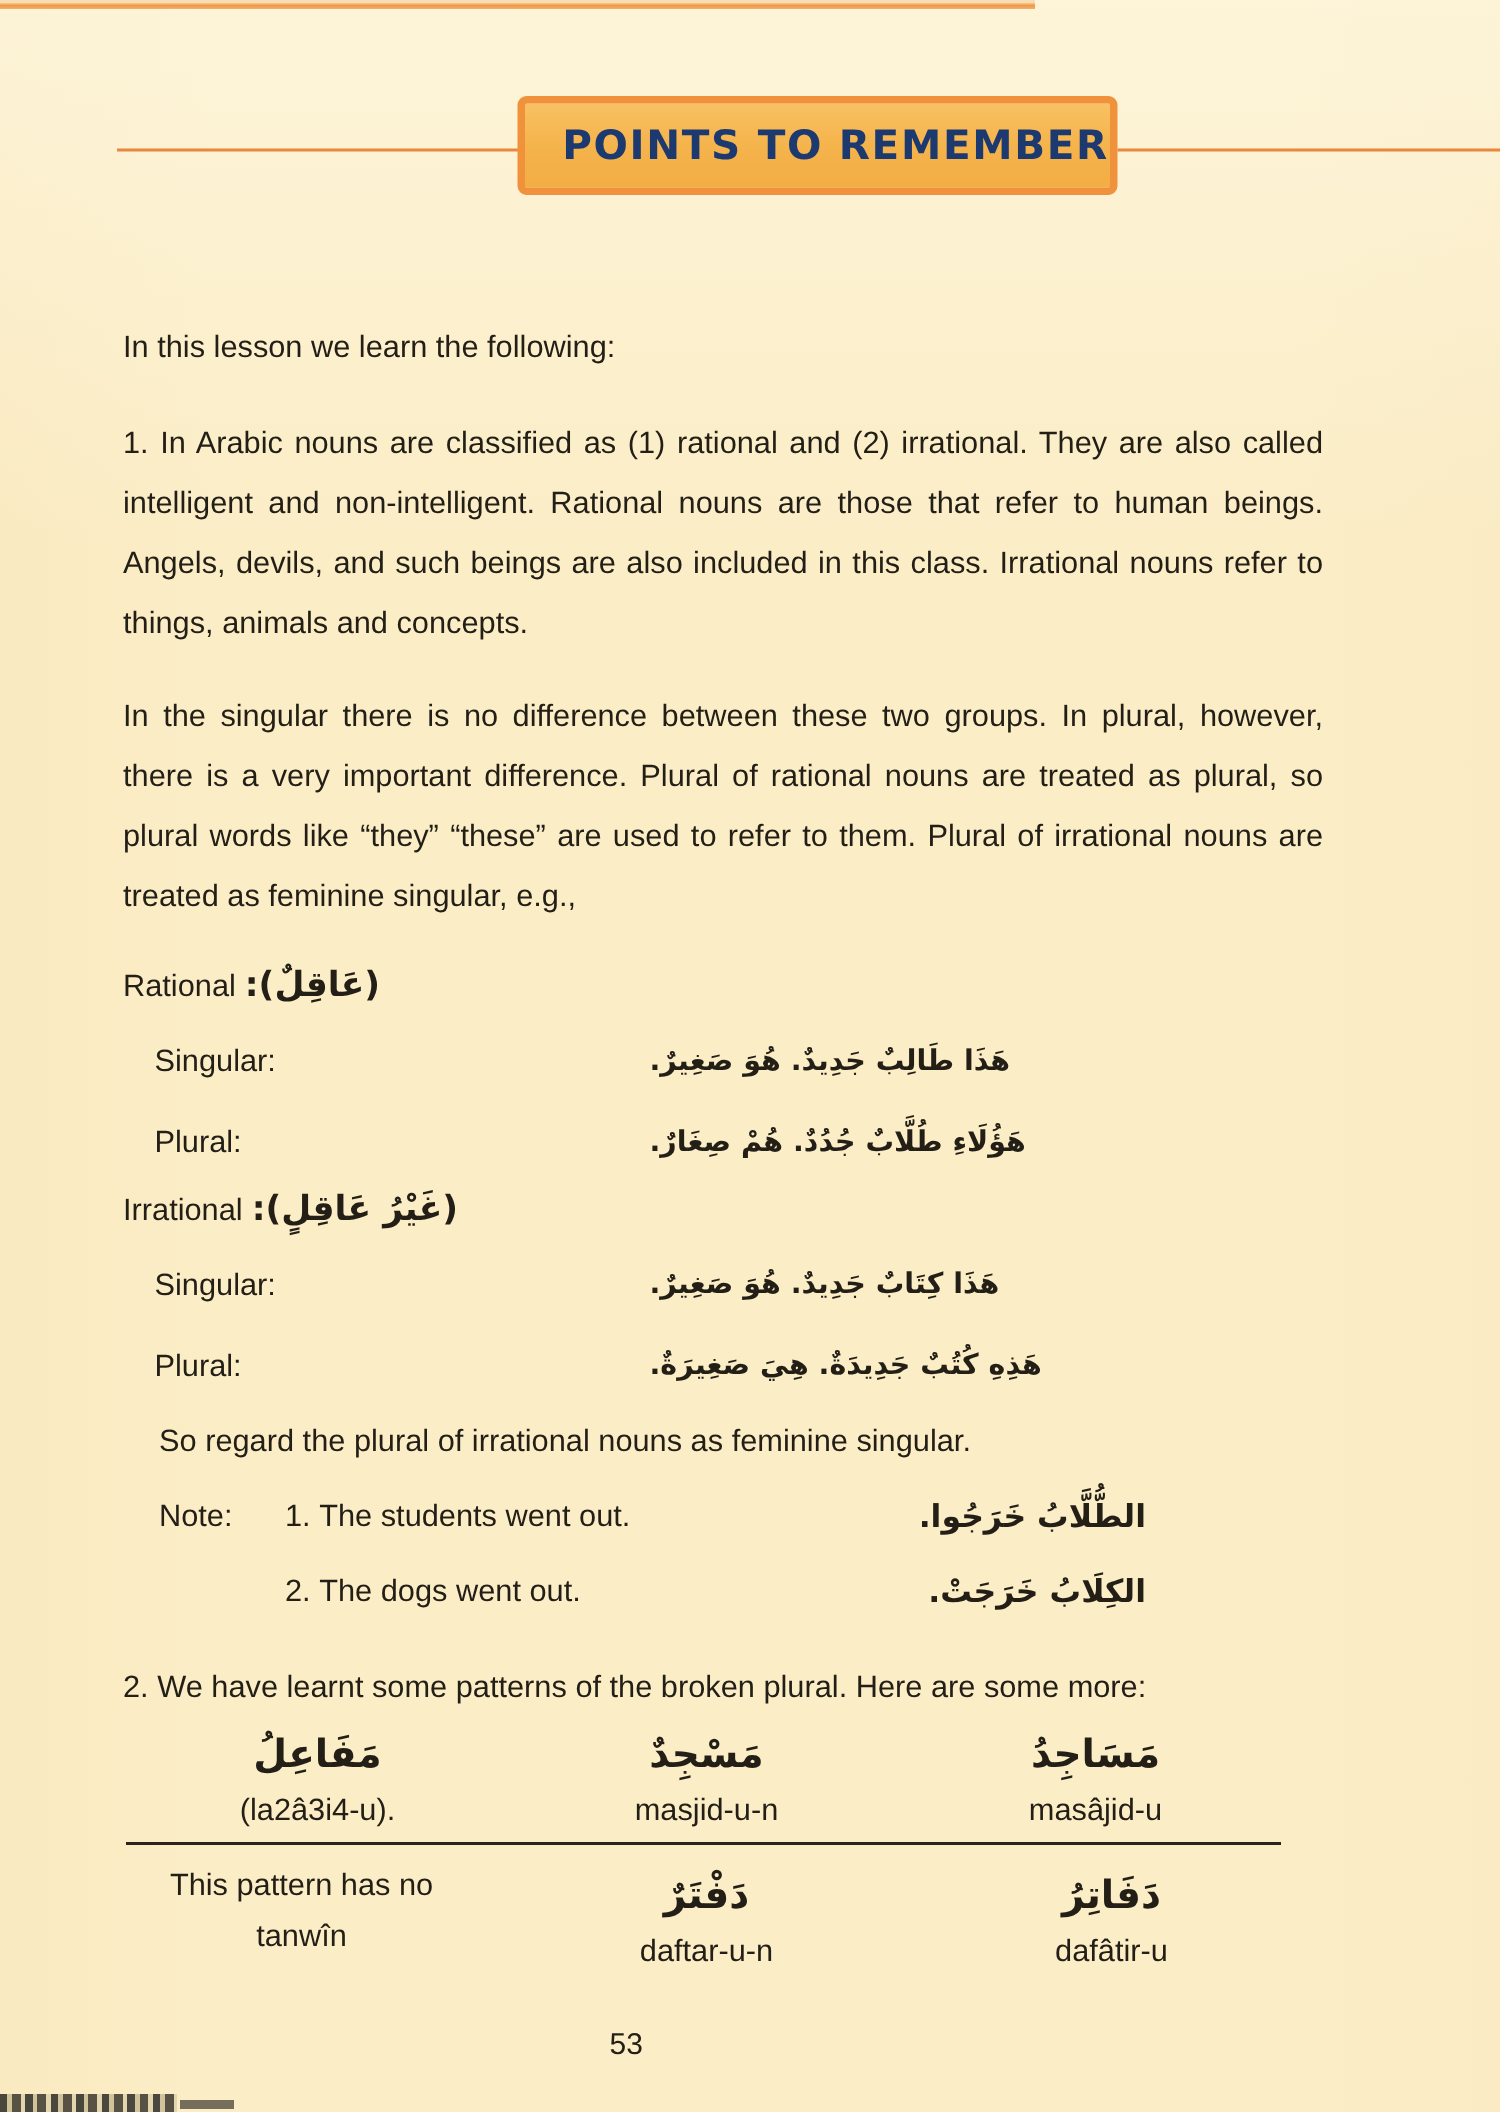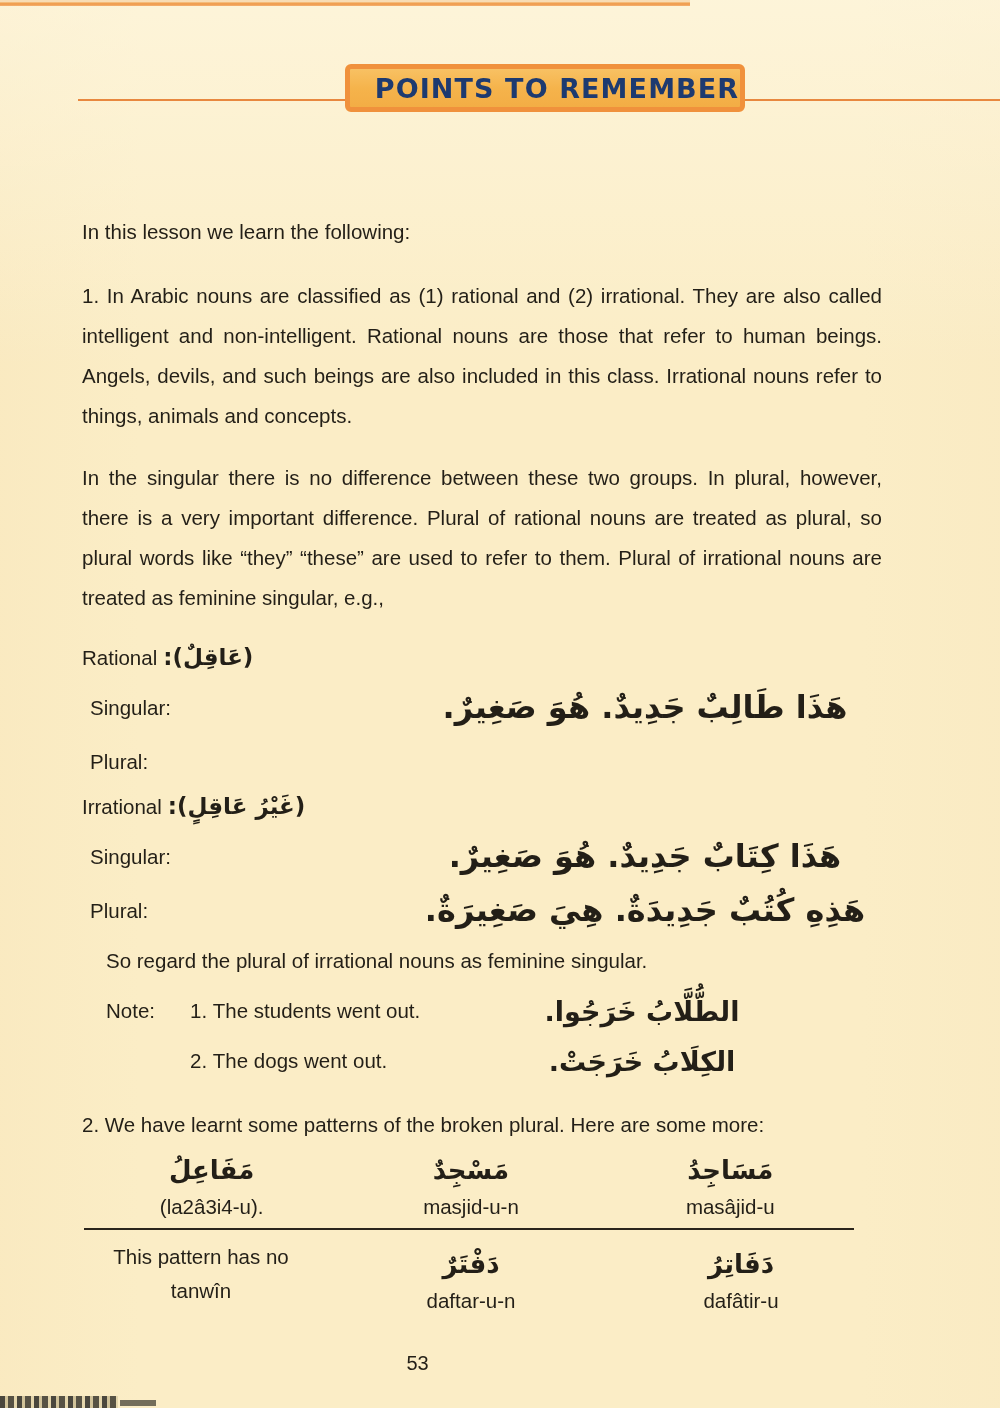--- a/index.html
+++ b/index.html
@@ -66,21 +66,21 @@
     top: 37px;
     width: 255px;
     height: 2px;
     background: #e8883f;
   }
   .banner {
     position: absolute;
     left: 345px;
     top: 2px;
     width: 400px;
-    height: 48px;
+    height: 66px;
     box-sizing: border-box;
     border: 5px solid #f0913c;
     border-radius: 6px;
     background: linear-gradient(180deg, #f8c163 0%, #f5b34b 52%, #f3ad45 100%);
     display: flex;
     align-items: center;
     justify-content: center;
     padding-left: 24px;
   }
   .banner-title {
@@ -127,32 +127,32 @@
   }
   .category .cat-label { font-stretch: condensed; }
   .category .cat-ar {
     font-size: 23px;
   }
 
   
   .ex-row {
     display: flex;
     align-items: center;
-    margin-left: 8px;
+    margin-left: 21px;
     min-height: 54px;
   }
   .ex-label {
     width: 330px;
     font-size: 20.5px;
     font-stretch: condensed;
   }
   .ex-ar {
     flex: 1;
-    text-align: center;
-    font-size: 32px;
+    text-align: left;
+    font-size: 19px;
     line-height: 1.55;
     padding-right: 12px;
   }
 
   .regard-line {
     margin: 6px 0 0 24px;
     font-size: 20.5px;
     line-height: 34px;
     font-stretch: condensed;
   }
@@ -172,22 +172,22 @@
     font-stretch: condensed;
   }
   .note-en {
     width: 330px;
     font-size: 20.5px;
     font-stretch: condensed;
     margin-left: 12px;
   }
   .note-ar {
     flex: 1;
-    text-align: center;
-    font-size: 27px;
+    text-align: right;
+    font-size: 21px;
     padding-right: 118px;
   }
 
   
   .item2 {
     margin: 22px 0 0 0;
     font-size: 20.5px;
     line-height: 34px;
     font-stretch: condensed;
   }
@@ -296,20 +296,21 @@
     <span class="cat-ar ar">(عَاقِلٌ):</span>
   </div>
 
   <div class="ex-row">
     <span class="ex-label">Singular:</span>
     <span class="ex-ar ar">هَذَا طَالِبٌ جَدِيدٌ. هُوَ صَغِيرٌ.</span>
   </div>
 
   <div class="ex-row">
     <span class="ex-label">Plural:</span>
+    <span class="ex-ar ar">هَؤُلَاءِ طُلَّابٌ جُدُدٌ. هُمْ صِغَارٌ.</span>
   </div>
 
   <div class="category">
     <span class="cat-label">Irrational</span>
     <span class="cat-ar ar">(غَيْرُ عَاقِلٍ):</span>
   </div>
 
   <div class="ex-row">
     <span class="ex-label">Singular:</span>
     <span class="ex-ar ar">هَذَا كِتَابٌ جَدِيدٌ. هُوَ صَغِيرٌ.</span>

